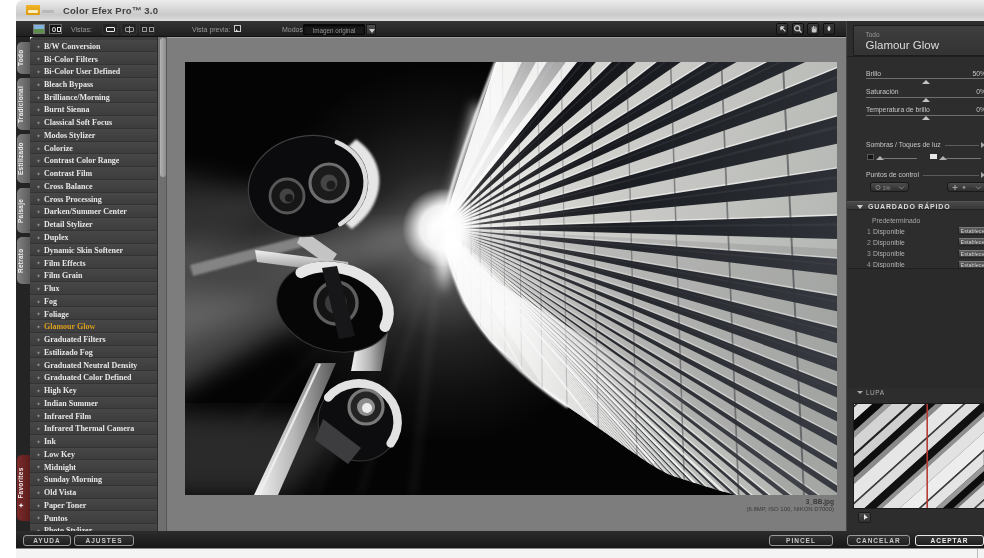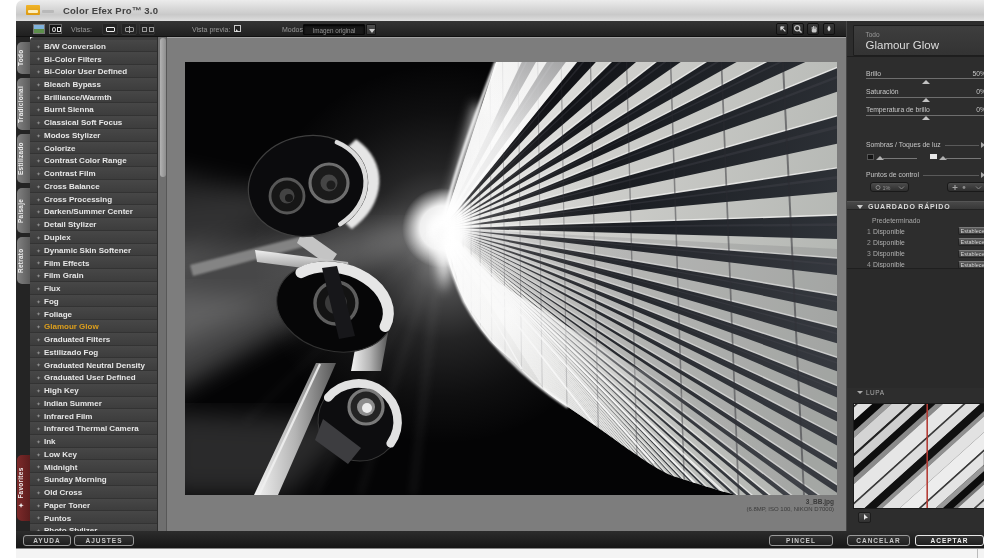--- a/index.html
+++ b/index.html
@@ -21,21 +21,21 @@
 
 
 #tabcol { left:0; top:37px; width:14px; height:494px; background:#242424; }
 .vtab { position:absolute; left:1px; width:13px; border-radius:5px 0 0 5px; background:linear-gradient(to right,#818181,#5c5c5c); }
 .vtab span { position:absolute; left:0; top:0; width:100%; height:100%; writing-mode:vertical-rl; transform:rotate(180deg); text-align:center; font-size:6.4px; font-weight:bold; color:#f0f0f0; letter-spacing:0.3px; }
 
 
 #flist { left:14px; top:37px; width:127px; height:494px; background:#3e3e3e; border-radius:4px 0 0 0; overflow:hidden; }
 .frow { position:absolute; left:0; width:127px; height:12.75px; background:linear-gradient(#474747,#3d3d3d); border-bottom:1px solid #333; }
 .star { position:absolute; left:6px; top:3px; font-size:6px; color:#8d8d8d; }
-.ftxt { position:absolute; left:14px; top:2.2px; font-size:8px; font-weight:bold; color:#e6e6e6; white-space:nowrap; }
+.ftxt { position:absolute; left:14px; top:2.2px; font-size:8px; font-weight:bold; color:#e6e6e6; white-space:nowrap;font-family:Liberation Serif, serif; }
 .sel .ftxt { color:#dd9f1d; }
 #scrollbar { left:141px; top:37px; width:10px; height:494px; background:#6f6f6f; border-left:1px solid #2c2c2c; border-right:1px solid #585858; }
 #sthumb { position:absolute; left:1.5px; top:1px; width:6px; height:139px; background:linear-gradient(to right,#b2b2b2,#8d8d8d); border-radius:4px; }
 
 
 #canvas { left:151px; top:37px; width:679px; height:494px; background:#7d7d7d; border-top:1px solid #a2a2a2; }
 #photo { position:absolute; left:18px; top:24px; width:652px; height:433px; background:#000; }
 .cap { position:absolute; text-align:right; right:12px; color:#3a3a3a; }
 
 
@@ -500,21 +500,21 @@
 <div class="frow" style="top:28.1px">
         <span class="star">✦</span>
         <span class="ftxt">Bi-Color User Defined</span>
       </div>
 <div class="frow" style="top:40.8px">
         <span class="star">✦</span>
         <span class="ftxt">Bleach Bypass</span>
       </div>
 <div class="frow" style="top:53.6px">
         <span class="star">✦</span>
-        <span class="ftxt">Brilliance/Warmth</span>
+        <span class="ftxt">Brilliance/Morning</span>
       </div>
 <div class="frow" style="top:66.3px">
         <span class="star">✦</span>
         <span class="ftxt">Burnt Sienna</span>
       </div>
 <div class="frow" style="top:79.1px">
         <span class="star">✦</span>
         <span class="ftxt">Classical Soft Focus</span>
       </div>
 <div class="frow" style="top:91.8px">
@@ -588,21 +588,21 @@
 <div class="frow" style="top:308.6px">
         <span class="star">✦</span>
         <span class="ftxt">Estilizado Fog</span>
       </div>
 <div class="frow" style="top:321.4px">
         <span class="star">✦</span>
         <span class="ftxt">Graduated Neutral Density</span>
       </div>
 <div class="frow" style="top:334.1px">
         <span class="star">✦</span>
-        <span class="ftxt">Graduated User Defined</span>
+        <span class="ftxt">Graduated Color Defined</span>
       </div>
 <div class="frow" style="top:346.9px">
         <span class="star">✦</span>
         <span class="ftxt">High Key</span>
       </div>
 <div class="frow" style="top:359.6px">
         <span class="star">✦</span>
         <span class="ftxt">Indian Summer</span>
       </div>
 <div class="frow" style="top:372.4px">
@@ -624,21 +624,21 @@
 <div class="frow" style="top:423.4px">
         <span class="star">✦</span>
         <span class="ftxt">Midnight</span>
       </div>
 <div class="frow" style="top:436.1px">
         <span class="star">✦</span>
         <span class="ftxt">Sunday Morning</span>
       </div>
 <div class="frow" style="top:448.9px">
         <span class="star">✦</span>
-        <span class="ftxt">Old Cross</span>
+        <span class="ftxt">Old Vista</span>
       </div>
 <div class="frow" style="top:461.6px">
         <span class="star">✦</span>
         <span class="ftxt">Paper Toner</span>
       </div>
 <div class="frow" style="top:474.4px">
         <span class="star">✦</span>
         <span class="ftxt">Puntos</span>
       </div>
 <div class="frow" style="top:487.1px">

